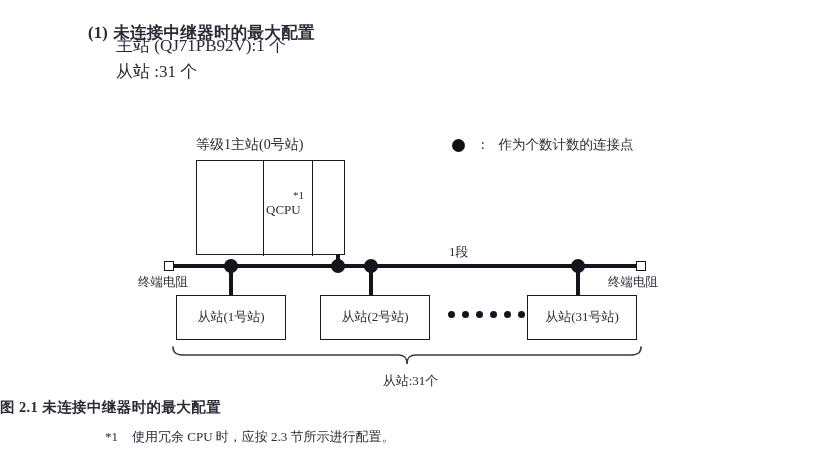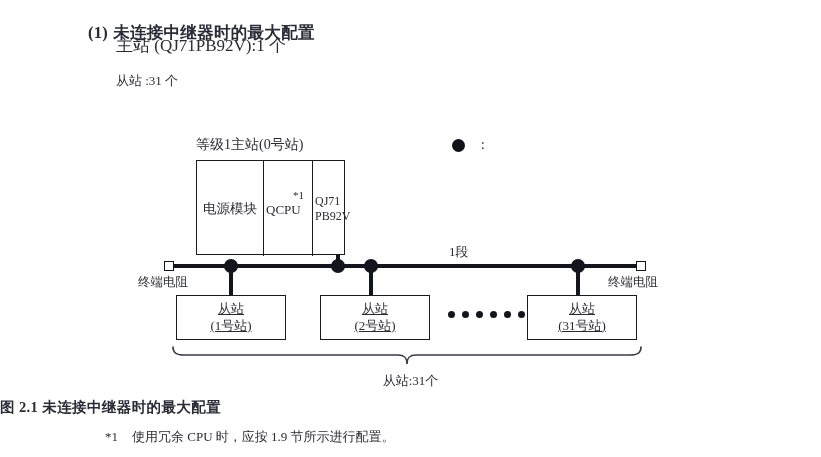--- a/index.html
+++ b/index.html
@@ -6,21 +6,21 @@
   body{
     width:821px;height:457px;background:#ffffff;
     font-family:"Liberation Serif","DejaVu Serif",serif;
     color:#2b2b36;overflow:hidden;position:relative;
   }
   .abs{position:absolute;}
   
   #heading{left:88px;top:6px;font-size:16.5px;font-weight:bold;letter-spacing:.3px;white-space:nowrap;margin-top:16px;}
   #heading .num{margin-right:5px;}
   #line-master{left:116px;top:34px;font-size:17px;white-space:nowrap;}
-  #line-slave{left:116px;top:60px;font-size:13px;white-space:nowrap;margin-top:12px;}
+  #line-slave{left:116px;top:60px;font-size:17px;white-space:nowrap;}
 
   
   #legend{left:452px;top:136px;display:flex;align-items:center;white-space:nowrap;font-size:13.5px;}
   #legend .dot{width:13px;height:13px;border-radius:50%;background:#111118;display:inline-block;}
   #legend .colon{margin:0 9px 0 11px;font-size:13.5px;}
 
   
   #master-title{left:196px;top:136px;font-size:14px;white-space:nowrap;}
   #master-box{left:196px;top:160px;width:149px;height:95px;
      border:1.6px solid #1a1a22;box-sizing:border-box;background:#fff;}
@@ -39,22 +39,22 @@
   #bus{left:172px;top:264px;width:470px;height:4px;background:#14141c;}
   .term{width:10px;height:10px;border:1.7px solid #14141c;background:#fff;box-sizing:border-box;top:261px;}
   #term-l{left:164px;} #term-r{left:636px;}
   #term-l-lbl{left:138px;top:274px;font-size:12.5px;white-space:nowrap;}
   #term-r-lbl{left:608px;top:274px;font-size:12.5px;white-space:nowrap;}
   #seg-lbl{left:449px;top:243px;font-size:13px;white-space:nowrap;}
   .node{width:14px;height:14px;border-radius:50%;background:#14141c;top:259px;}
   .drop{width:4px;background:#14141c;}
   
   .sbox{height:45px;border:1.5px solid #1a1a22;box-sizing:border-box;background:#fff;
-        display:flex;flex-direction:column;align-items:center;justify-content:center;
-        font-size:13px;line-height:1.28;top:295px;text-decoration:underline;}
+        display:flex;flex-direction:row;align-items:center;justify-content:center;
+        font-size:13px;line-height:1.28;top:295px;}
   #sb1{left:176px;width:110px;} #sb2{left:320px;width:110px;} #sb3{left:527px;width:110px;}
   #ellipsis{left:448px;top:311px;display:flex;gap:7px;align-items:center;}
   #ellipsis i{width:7px;height:7px;border-radius:50%;background:#14141c;display:block;}
 
   
   #brace{left:170px;top:346px;}
   #brace-lbl{left:0;top:372px;width:821px;text-align:center;font-size:13px;}
   #fig-caption{left:0;top:398px;width:661px;text-align:left;font-size:14.5px;font-weight:bold;letter-spacing:.4px;}
   #footnote{left:105px;top:428px;font-size:13px;white-space:nowrap;}
   #footnote .fn-mark{margin-right:14px;}
@@ -64,34 +64,30 @@
 
 <div class="abs" id="heading">
   <span class="num">(1)</span><span>未连接中继器时的最大配置</span>
 </div>
 <div class="abs" id="line-master">主站 (QJ71PB92V):1 个</div>
 <div class="abs" id="line-slave">从站 :31 个</div>
 
 <div class="abs" id="legend">
   <span class="dot"></span>
   <span class="colon">：</span>
+  <span>作为个数计数的连接点</span>
 </div>
 
 <div class="abs" id="master-title">等级1主站(0号站)</div>
 <div class="abs" id="master-box">
   <div class="mdiv" id="mdiv1"></div>
   <div class="mdiv" id="mdiv2"></div>
-  <div class="abs" id="cell-power">电源模块</div>
   <div class="abs" id="cell-qcpu">
     <span class="star">*1</span>
     <span class="qcpu-lbl">QCPU</span>
-  </div>
-  <div class="abs" id="cell-qj">
-    <span class="l1">QJ71</span>
-    <span class="l2">PB92V</span>
   </div>
 </div>
 
 <div class="abs drop" style="left:336px;top:255px;height:12px;"></div>
 <div class="abs" id="bus"></div>
 <div class="abs term" id="term-l"></div>
 <div class="abs term" id="term-r"></div>
 <div class="abs" id="term-l-lbl">终端电阻</div>
 <div class="abs" id="term-r-lbl">终端电阻</div>
 <div class="abs" id="seg-lbl">1段</div>
@@ -127,14 +123,14 @@
   </div>
 
 <div class="abs" id="brace">
   <svg width="474" height="22" viewBox="0 0 474 22" fill="none" xmlns="http://www.w3.org/2000/svg">
     <path d="M3 1 C3 8, 8 9, 14 9 L228 9 C234 9, 237 11, 237 18 C237 11, 240 9, 246 9 L460 9 C466 9, 471 8, 471 1" stroke="#3a3a44" stroke-width="1.7" fill="none" stroke-linecap="round"></path>
   </svg>
 </div>
 <div class="abs" id="brace-lbl">从站:31个</div>
 <div class="abs" id="fig-caption">图 2.1  未连接中继器时的最大配置</div>
 <div class="abs" id="footnote">
-  <span class="fn-mark">*1</span><span>使用冗余 CPU 时，应按 1.9 节所示进行配置。</span>
+  <span class="fn-mark">*1</span><span>使用冗余 CPU 时，应按 2.3 节所示进行配置。</span>
 </div>
 
 </body></html>

